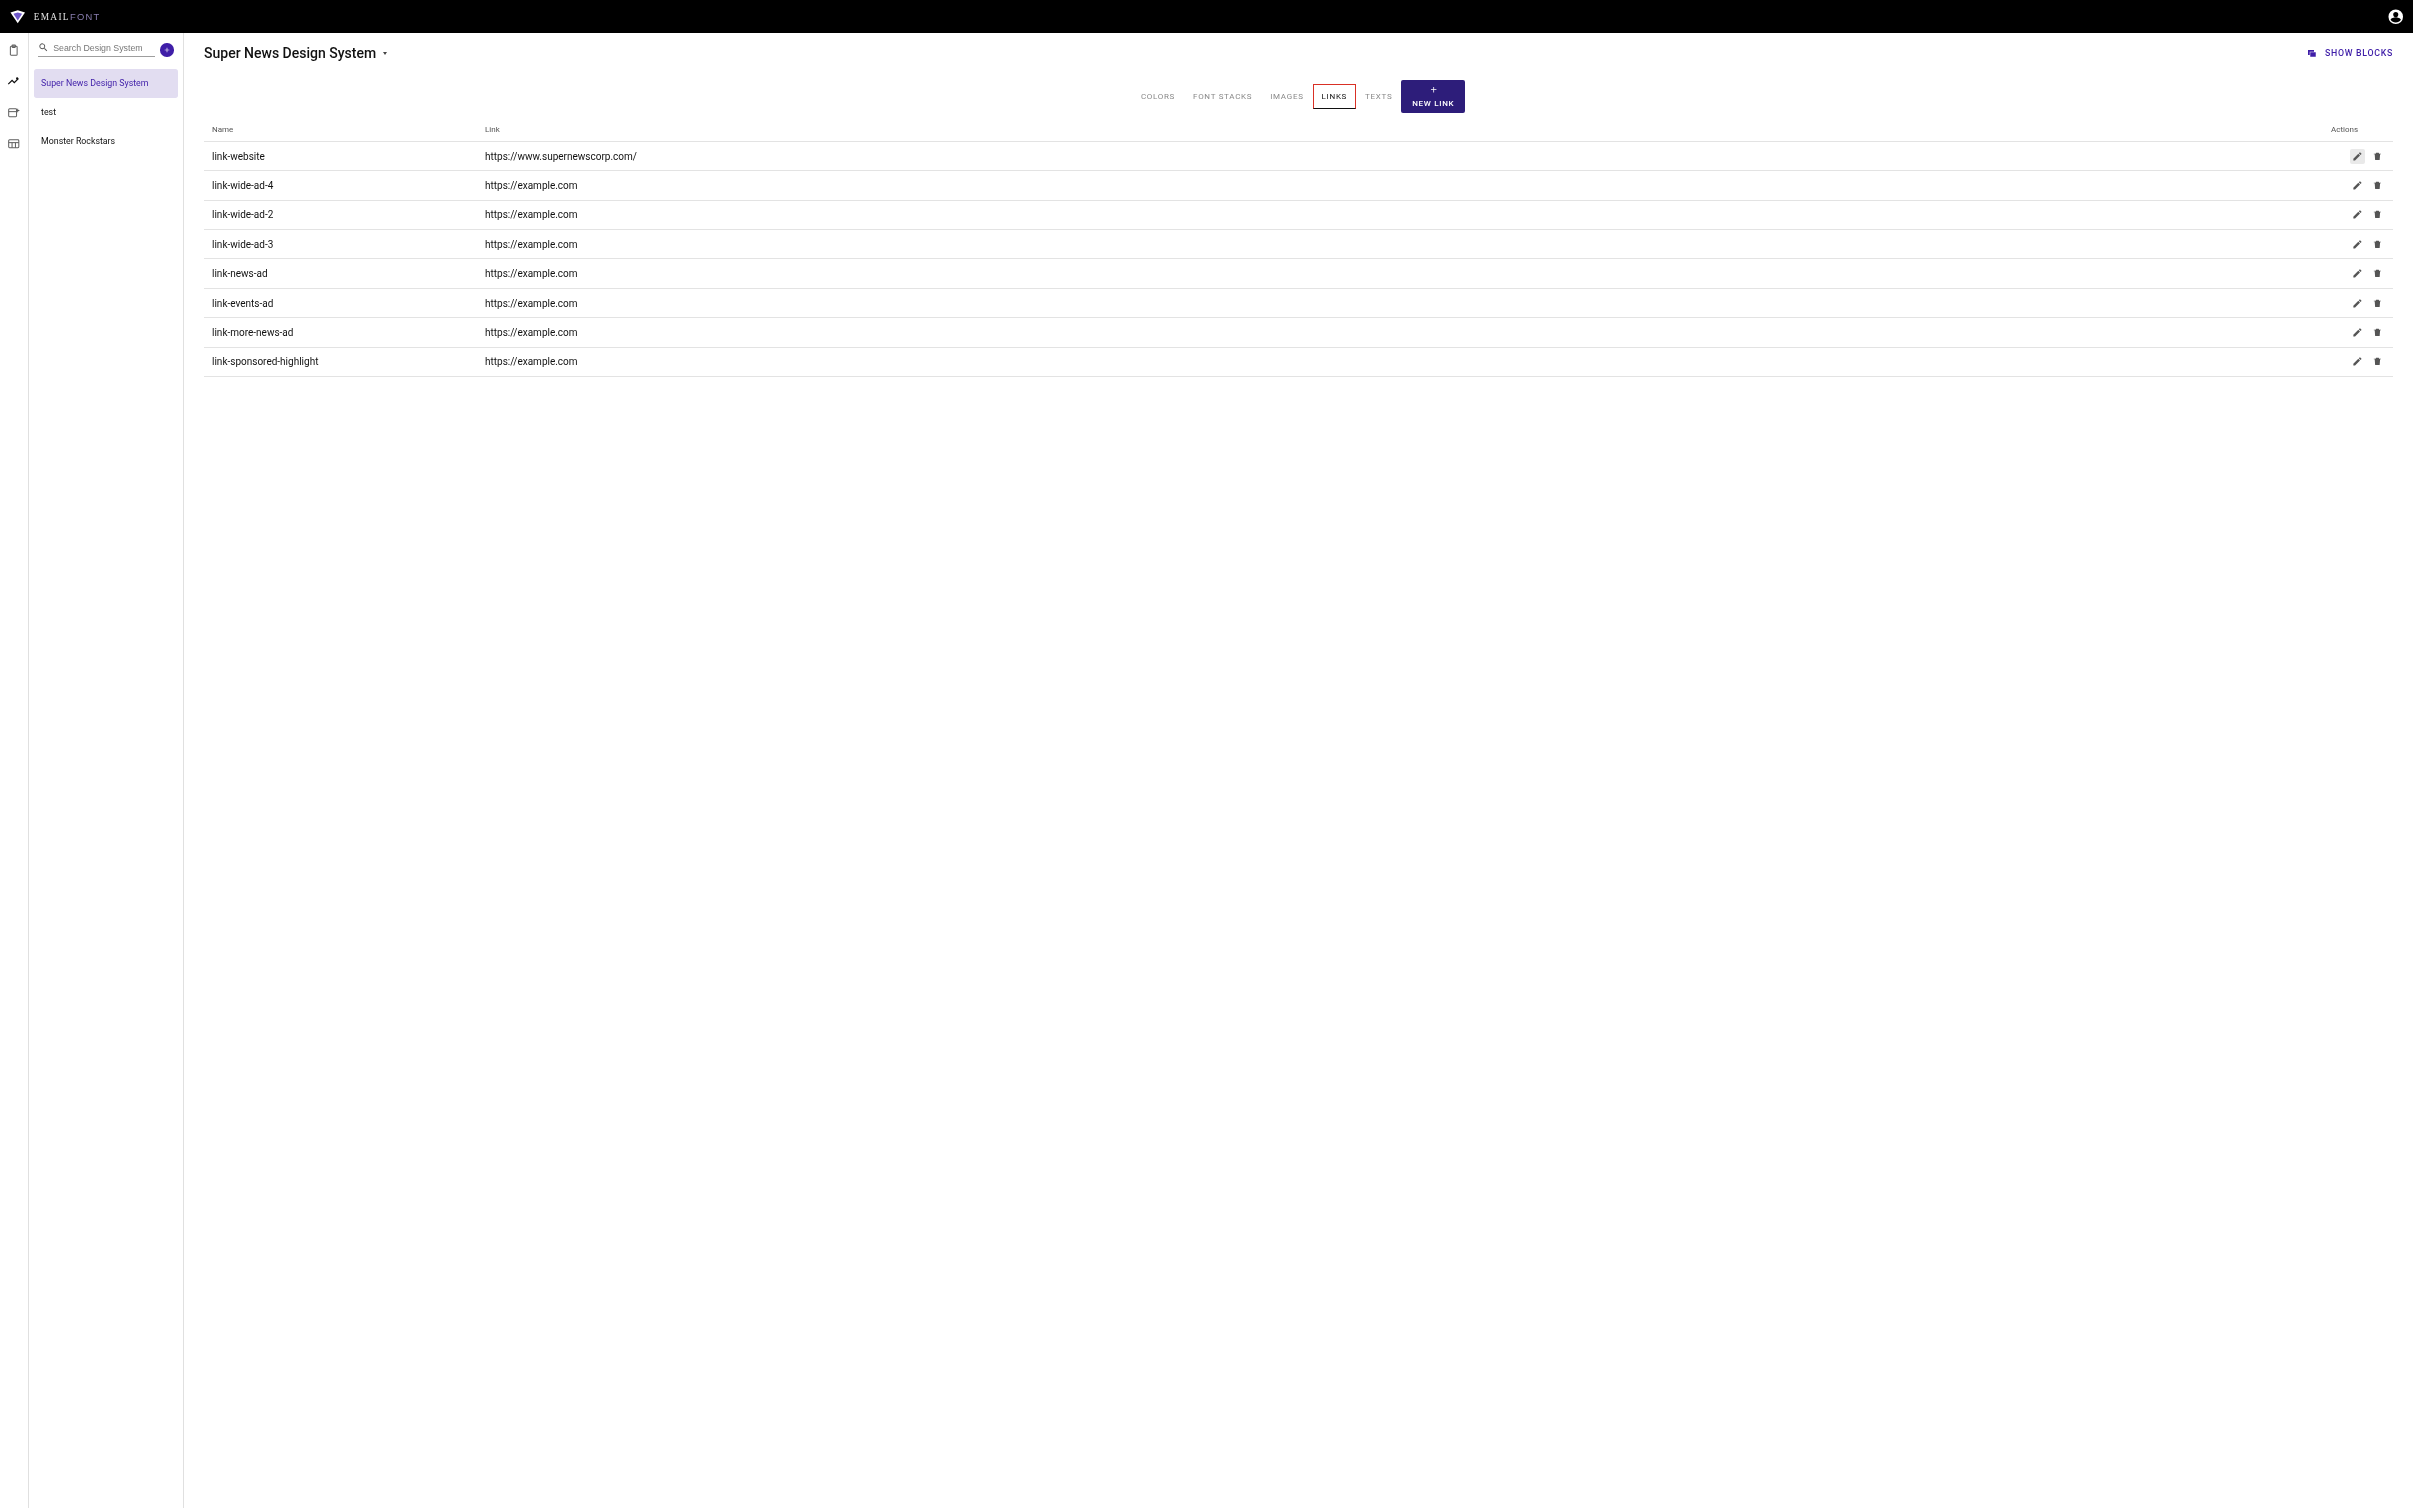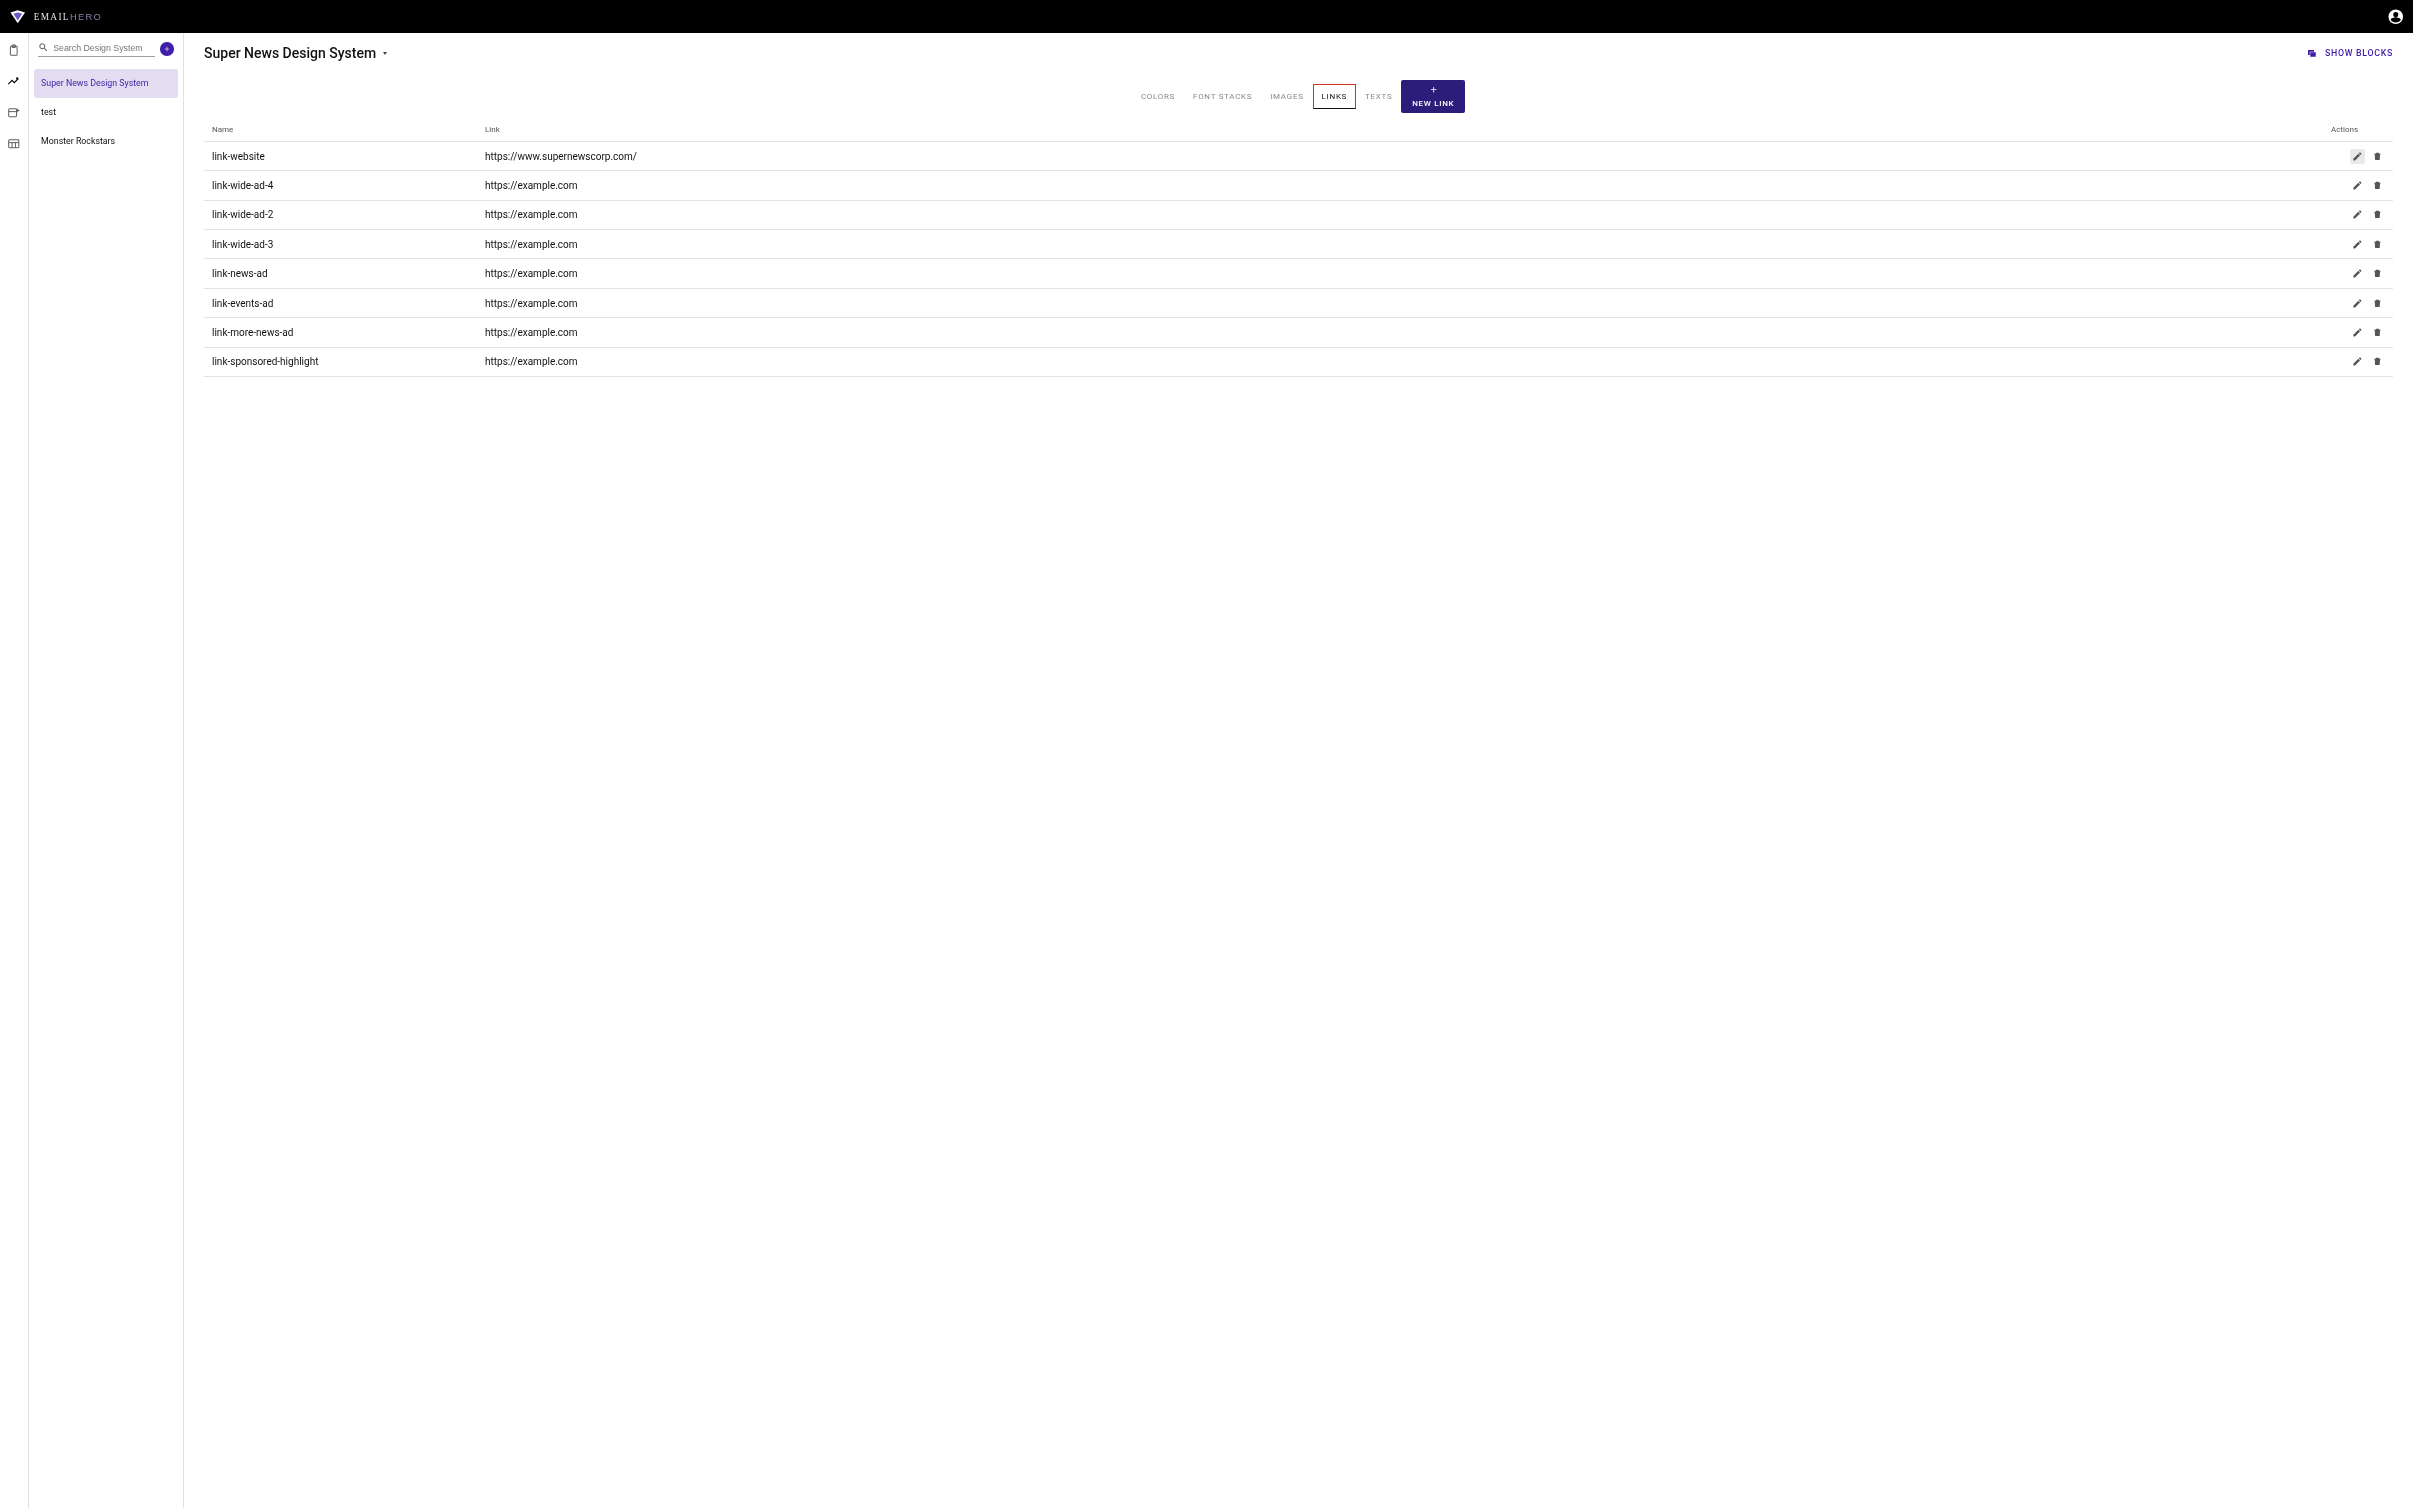--- a/index.html
+++ b/index.html
@@ -16,21 +16,21 @@
   .avatar-btn { width: 19px; height: 19px; display: flex; align-items: center; justify-content: center; cursor: pointer; }
 
   
   .main { flex: 1; display: flex; min-height: 0; }
 
   .rail { width: 29px; border-right: 0.7px solid #e0e0e0; display: flex; flex-direction: column; align-items: center; padding-top: 9.4px; gap: 15px; }
   .rail .rail-item { width: 16px; height: 16px; display: flex; align-items: center; justify-content: center; cursor: pointer; color: #5f5f5f; }
   .rail .rail-item.active { color: #000; }
 
   .sidebar { width: 155px; border-right: 0.7px solid #e0e0e0; padding: 9.4px 5.4px 9.4px 5.4px; display: flex; flex-direction: column; }
-  .search-row { display: flex; align-items: flex-start; gap: 5.4px; padding: 0 4px; }
+  .search-row { display: flex; align-items: flex-end; gap: 5.4px; padding: 0 4px; }
   .search-wrap { flex: 1; display: flex; align-items: center; border-bottom: 0.7px solid #9e9e9e; padding-bottom: 2.7px; gap: 4px; }
   .search-wrap input { border: none; outline: none; font-size: 8.8px; width: 100%; color: #111; background: transparent; }
   .search-wrap input::placeholder { color: #777; }
   .plus-btn { width: 13.5px; height: 13.5px; border-radius: 50%; background: #3f1ea8; display: flex; align-items: center; justify-content: center; cursor: pointer; flex-shrink: 0; }
   .ds-list { margin-top: 12px; display: flex; flex-direction: column; gap: 0; }
   .ds-item { padding: 9.4px 6.7px; font-size: 8.8px; cursor: pointer; border-radius: 2.7px; color: #111; }
   .ds-item.selected { background: #e2ddf1; color: #3f1ea8; }
 
   .content { flex: 1; padding: 12px 20px; display: flex; flex-direction: column; min-width: 0; }
   .content-header { display: flex; align-items: center; justify-content: space-between; }
@@ -64,21 +64,21 @@
 <div class="topbar">
   <div class="brand">
     <span class="brand-logo">
       <svg width="17.5" height="17.5" viewBox="0 0 24 24">
         <polygon points="12,3 22,6 12,21 2,6" fill="#fff"></polygon>
         <polygon points="12,6 18,8 12,17 6,8" fill="#6e57c9"></polygon>
       </svg>
     </span>
     <span class="brand-text">
       <span class="p1">EMAIL</span>
-      <span class="p2">HERO</span>
+      <span class="p2">FONT</span>
     </span>
   </div>
   <div class="avatar-btn">
     <svg width="17.5" height="17.5" viewBox="0 0 24 24" fill="#fff">
       <path d="M12 2a10 10 0 100 20 10 10 0 000-20zm0 3.5a3.5 3.5 0 110 7 3.5 3.5 0 010-7zm0 14.5c-2.9 0-5.5-1.5-7-3.8.1-2.3 4.7-3.6 7-3.6s6.9 1.3 7 3.6c-1.5 2.3-4.1 3.8-7 3.8z"></path>
     </svg>
   </div>
 </div>
 
 <div class="main">

